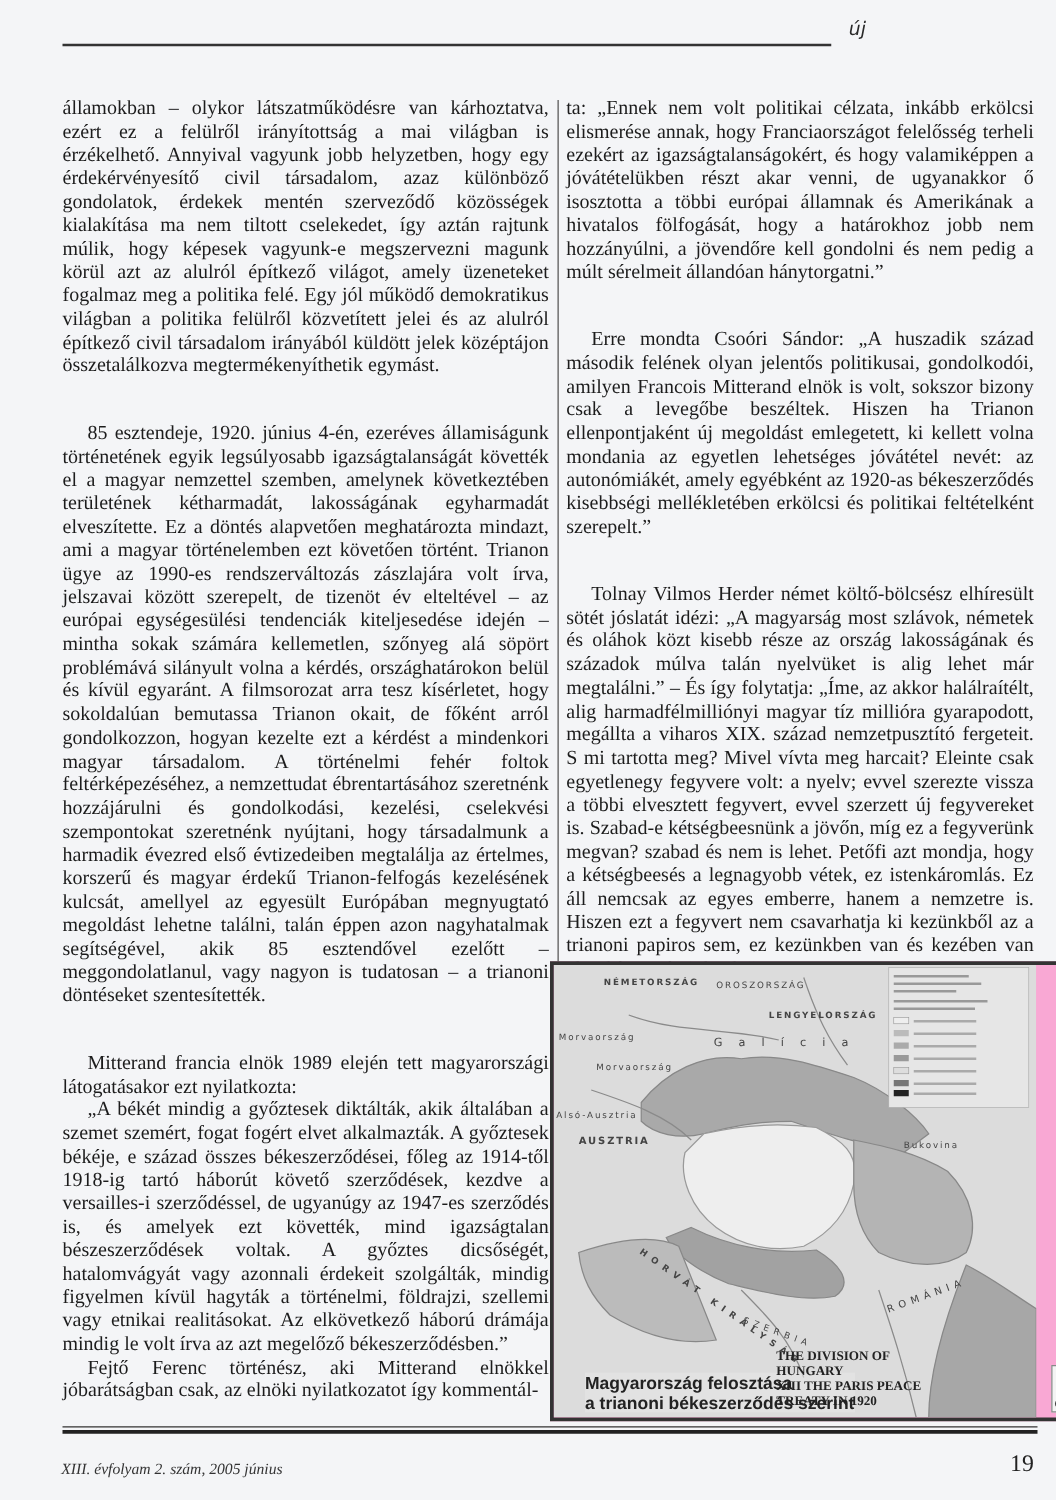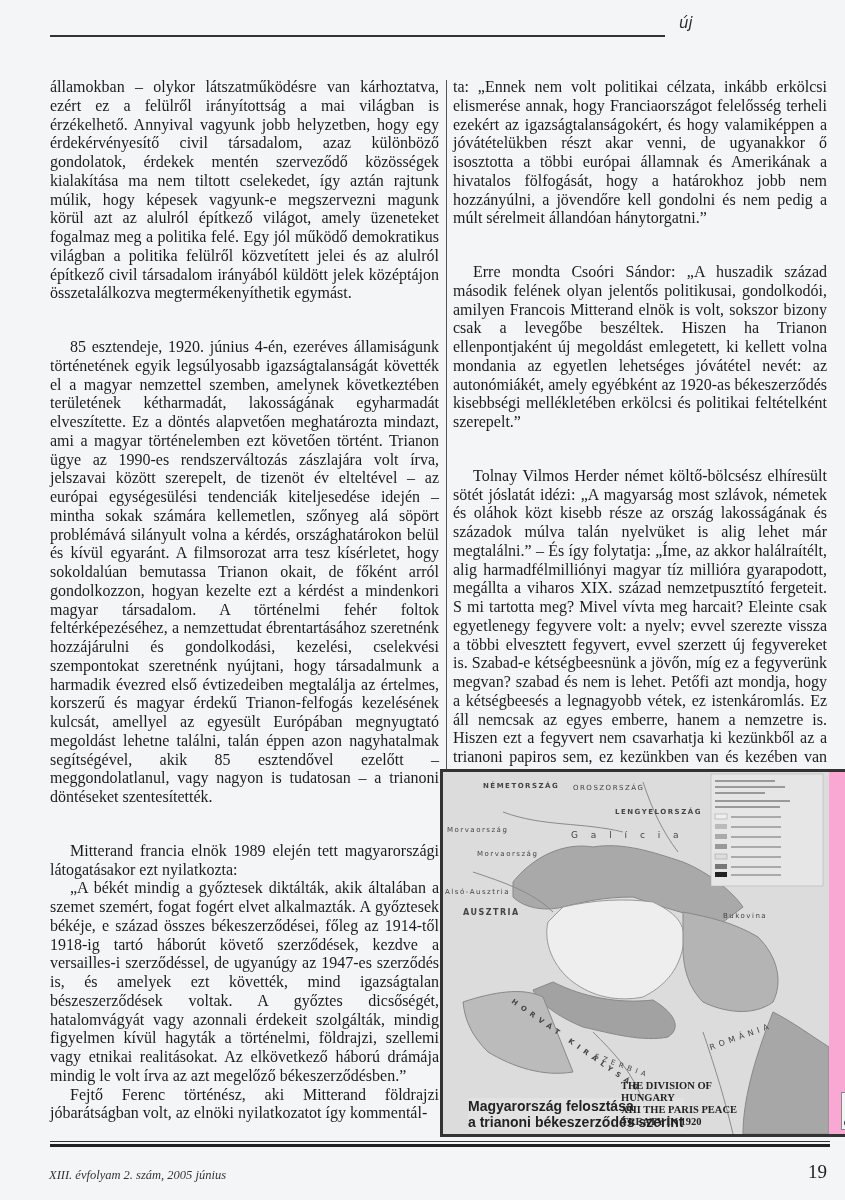--- a/index.html
+++ b/index.html
@@ -40,21 +40,21 @@
 <div class="header-rule"></div>
 <div class="logo">
   <span class="logo-small">új</span>
 </div>
 
 <div class="col col-left">
   <p class="noindent">államokban – olykor látszatműködésre van kárhoztatva, ezért ez a felülről irányítottság a mai világban is érzékelhető. Annyival vagyunk jobb helyzetben, hogy egy érdekérvényesítő civil társadalom, azaz különböző gondolatok, érdekek mentén szerveződő közösségek kialakítása ma nem tiltott cselekedet, így aztán rajtunk múlik, hogy képesek vagyunk-e megszervezni magunk körül azt az alulról építkező világot, amely üzeneteket fogalmaz meg a politika felé. Egy jól működő demokratikus világban a politika felülről közvetített jelei és az alulról építkező civil társadalom irányából küldött jelek középtájon összetalálkozva megtermékenyíthetik egymást.</p>
   <p class="gap">85 esztendeje, 1920. június 4-én, ezeréves államiságunk történetének egyik legsúlyosabb igazságtalanságát követték el a magyar nemzettel szemben, amelynek következtében területének kétharmadát, lakosságának egyharmadát elveszítette. Ez a döntés alapvetően meghatározta mindazt, ami a magyar történelemben ezt követően történt. Trianon ügye az 1990-es rendszerváltozás zászlajára volt írva, jelszavai között szerepelt, de tizenöt év elteltével – az európai egységesülési tendenciák kiteljesedése idején – mintha sokak számára kellemetlen, szőnyeg alá söpört problémává silányult volna a kérdés, országhatárokon belül és kívül egyaránt. A filmsorozat arra tesz kísérletet, hogy sokoldalúan bemutassa Trianon okait, de főként arról gondolkozzon, hogyan kezelte ezt a kérdést a mindenkori magyar társadalom. A történelmi fehér foltok feltérképezéséhez, a nemzettudat ébrentartásához szeretnénk hozzájárulni és gondolkodási, kezelési, cselekvési szempontokat szeretnénk nyújtani, hogy társadalmunk a harmadik évezred első évtizedeiben megtalálja az értelmes, korszerű és magyar érdekű Trianon-felfogás kezelésének kulcsát, amellyel az egyesült Európában megnyugtató megoldást lehetne találni, talán éppen azon nagyhatalmak segítségével, akik 85 esztendővel ezelőtt – meggondolatlanul, vagy nagyon is tudatosan – a trianoni döntéseket szentesítették.</p>
   <p class="gap">Mitterand francia elnök 1989 elején tett magyarországi látogatásakor ezt nyilatkozta:</p>
   <p>„A békét mindig a győztesek diktálták, akik általában a szemet szemért, fogat fogért elvet alkalmazták. A győztesek békéje, e század összes békeszerződései, főleg az 1914-től 1918-ig tartó háborút követő szerződések, kezdve a versailles-i szerződéssel, de ugyanúgy az 1947-es szerződés is, és amelyek ezt követték, mind igazságtalan bészeszerződések voltak. A győztes dicsőségét, hatalomvágyát vagy azonnali érdekeit szolgálták, mindig figyelmen kívül hagyták a történelmi, földrajzi, szellemi vagy etnikai realitásokat. Az elkövetkező háború drámája mindig le volt írva az azt megelőző békeszerződésben.”</p>
-  <p>Fejtő Ferenc történész, aki Mitterand földrajzi jóbarátságban volt, az elnöki nyilatkozatot így kommentál-</p>
+  <p>Fejtő Ferenc történész, aki Mitterand elnökkel jóbarátságban csak, az elnöki nyilatkozatot így kommentál-</p>
 </div>
 
 <div class="vrule"></div>
 
 <div class="col col-right">
   <p class="noindent">ta: „Ennek nem volt politikai célzata, inkább erkölcsi elismerése annak, hogy Franciaországot felelősség terheli ezekért az igazságtalanságokért, és hogy valamiképpen a jóvátételükben részt akar venni, de ugyanakkor ő isosztotta a többi európai államnak és Amerikának a hivatalos fölfogását, hogy a határokhoz jobb nem hozzányúlni, a jövendőre kell gondolni és nem pedig a múlt sérelmeit állandóan hánytorgatni.”</p>
   <p class="gap">Erre mondta Csoóri Sándor: „A huszadik század második felének olyan jelentős politikusai, gondolkodói, amilyen Francois Mitterand elnök is volt, sokszor bizony csak a levegőbe beszéltek. Hiszen ha Trianon ellenpontjaként új megoldást emlegetett, ki kellett volna mondania az egyetlen lehetséges jóvátétel nevét: az autonómiákét, amely egyébként az 1920-as békeszerződés kisebbségi mellékletében erkölcsi és politikai feltételként szerepelt.”</p>
   <p class="gap">Tolnay Vilmos Herder német költő-bölcsész elhíresült sötét jóslatát idézi: „A magyarság most szlávok, németek és oláhok közt kisebb része az ország lakosságának és századok múlva talán nyelvüket is alig lehet már megtalálni.” – És így folytatja: „Íme, az akkor halálraítélt, alig harmadfélmilliónyi magyar tíz millióra gyarapodott, megállta a viharos XIX. század nemzetpusztító fergeteit. S mi tartotta meg? Mivel vívta meg harcait? Eleinte csak egyetlenegy fegyvere volt: a nyelv; evvel szerezte vissza a többi elvesztett fegyvert, evvel szerzett új fegyvereket is. Szabad-e kétségbeesnünk a jövőn, míg ez a fegyverünk megvan? szabad és nem is lehet. Petőfi azt mondja, hogy a kétségbeesés a legnagyobb vétek, ez istenkáromlás. Ez áll nemcsak az egyes emberre, hanem a nemzetre is. Hiszen ezt a fegyvert nem csavarhatja ki kezünkből az a trianoni papiros sem, ez kezünkben van és kezében van elszakított véreinknek.”</p>
 </div>
 

